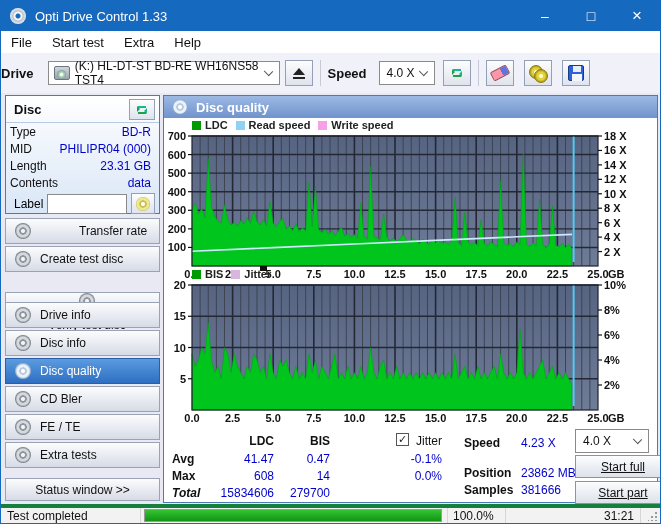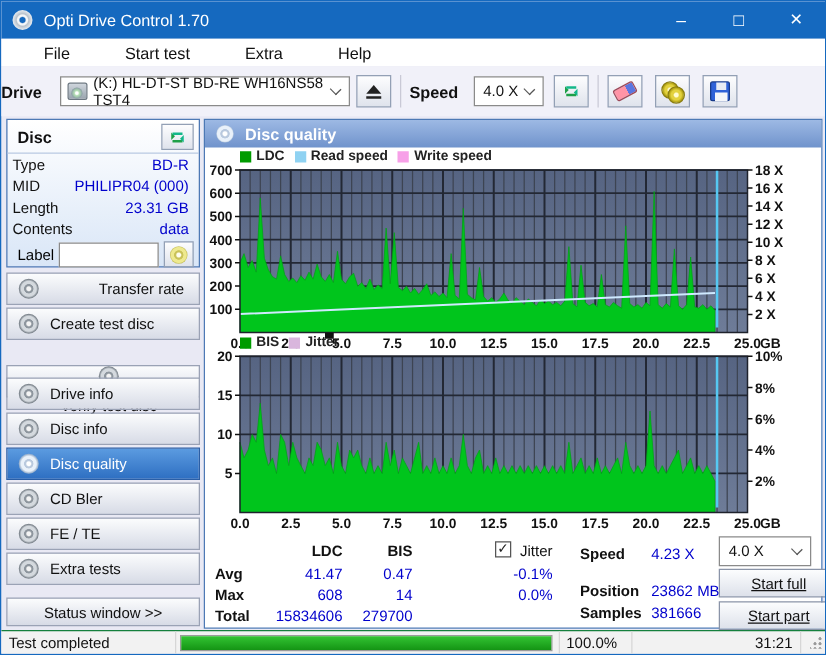--- a/index.html
+++ b/index.html
@@ -9,21 +9,21 @@
   
   .titlebar { position: absolute; left: 0; top: 0; width: 100%; height: 30px; background: #1569bf; display: flex; align-items: center; }
   .app-icon { width: 16px; height: 16px; margin: 0 9px 0 9px; border-radius: 50%;
     background: radial-gradient(circle at 50% 50%, #1569bf 0 2px, #f4f6f8 3px 4px, #b8c2cc 5px, #e8edf2 8px, #9aa6b2 11px); flex: 0 0 auto; }
   .title-text { color: #fff; font-size: 13px; }
   .win-controls { margin-left: auto; display: flex; height: 100%; }
   .win-btn { width: 46px; height: 100%; color: #fff; font-size: 14px; display: flex; align-items: center; justify-content: center; }
 
   
   .menubar { position: absolute; left: 0; top: 30px; width: 100%; height: 22px; background: #ffffff; display: flex; align-items: center; font-size: 13px; color: #111; }
-  .menu-item { padding: 0 10px; height: 100%; display: flex; align-items: center; margin-left: 24px; }
+  .menu-item { padding: 0 10px; height: 100%; display: flex; align-items: center; }
 
   
   .toolbar { position: absolute; left: 0; top: 52px; width: 100%; height: 40px; background: #f1f1f9; display: flex; align-items: center; }
   .tb-label { font-size: 13px; font-weight: bold; color: #111; }
   .combo { height: 24px; background: #fff; border: 1px solid #8a8a8a; display: flex; align-items: center; font-size: 12px; color: #111; position: relative; }
   .combo .chev { position: absolute; right: 7px; top: 8px; width: 7px; height: 7px; border-right: 1.5px solid #555; border-bottom: 1.5px solid #555; transform: rotate(45deg) scale(1,0.9); margin-top: -2px; }
   .tb-btn { height: 26px; border: 1px solid #93a0b5; background: linear-gradient(#fdfdfe,#dfe3ec); display: flex; align-items: center; justify-content: center; }
   .vsep { width: 1px; height: 26px; background: #c9c9d6; margin: 0 7px; }
 
   
@@ -78,40 +78,40 @@
   .stats { position: absolute; left: 0; top: 330px; width: 100%; height: 78px; font-size: 12px; }
   .st { position: absolute; white-space: nowrap; }
   .st.lbl { font-weight: bold; color: #111; }
   .st.val { color: #0000cc; }
   .st.r { text-align: right; }
   .checkbox { position: absolute; width: 13px; height: 13px; background: #fff; border: 1px solid #555; font-size: 11px; line-height: 11px; text-align: center; color: #222; }
   .stats .combo { position: absolute; }
   .push-btn { position: absolute; width: 96px; height: 23px; border: 1px solid #8a94a8; background: linear-gradient(#fcfdfe,#dde1ea); font-size: 12px; color: #111; display: flex; align-items: center; justify-content: center; text-decoration: underline; }
 
   
-  .statusbar { position: absolute; left: 0; top: 503px; width: 659px; height: 19px; background: #f2f2f2; border-top: 1px solid #15803d; display: flex; align-items: center; font-size: 12px; color: #111; }
+  .statusbar { position: absolute; left: 0; top: 503px; width: 659px; height: 19px; background: #f2f2f2; border-top: 4px solid #15803d; display: flex; align-items: center; font-size: 12px; color: #111; }
   .sb-cell { height: 100%; display: flex; align-items: center; border-right: 1px solid #d6d6d6; }
   .progress-track { width: 298px; height: 13px; border: 1px solid #9a9a9a; background: #fff; margin: 0 3px; }
   .progress-fill { height: 100%; background: linear-gradient(#33c433,#149414); }
   .grip { margin-left: auto; width: 10px; height: 10px; margin-right: 2px;
     background: radial-gradient(circle 1px at 8px 2px, #999 1px, transparent 1.5px),
                radial-gradient(circle 1px at 8px 6px, #999 1px, transparent 1.5px),
                radial-gradient(circle 1px at 4px 6px, #999 1px, transparent 1.5px),
                radial-gradient(circle 1px at 8px 10px, #999 1px, transparent 1.5px),
                radial-gradient(circle 1px at 4px 10px, #999 1px, transparent 1.5px),
                radial-gradient(circle 1px at 0px 10px, #999 1px, transparent 1.5px); }
 </style>
 </head>
 <body>
 
 <div class="window">
 
   <div class="titlebar">
     <div class="app-icon"></div>
-    <span class="title-text">Opti Drive Control 1.70</span>
+    <span class="title-text">Opti Drive Control 1.33</span>
     <div class="win-controls">
       <div class="win-btn">–</div>
       <div class="win-btn">□</div>
       <div class="win-btn" style="font-size:17px;">×</div>
     </div>
   </div>
 
   <div class="menubar">
     <span class="menu-item">File</span>
     <span class="menu-item">Start test</span>
@@ -473,21 +473,21 @@
         <text x="434" y="143" text-anchor="middle">25.0</text>
         <text x="444" y="143">GB</text>
       </svg>
 
     <div class="stats">
       <span class="st lbl r" style="left:60px; top:8px; width:50px;">LDC</span>
       <span class="st lbl r" style="left:116px; top:8px; width:50px;">BIS</span>
 
       <span class="st lbl" style="left:8px; top:26px;">Avg</span>
       <span class="st lbl" style="left:8px; top:43px;">Max</span>
-      <span class="st lbl" style="left:8px; top:60px;">Total</span>
+      <span class="st lbl" style="left:8px; top:60px;font-style:italic;">Total</span>
 
       <span class="st val r" style="left:40px; top:26px; width:70px;">41.47</span>
       <span class="st val r" style="left:40px; top:43px; width:70px;">608</span>
       <span class="st val r" style="left:40px; top:60px; width:70px;">15834606</span>
 
       <span class="st val r" style="left:116px; top:26px; width:50px;">0.47</span>
       <span class="st val r" style="left:116px; top:43px; width:50px;">14</span>
       <span class="st val r" style="left:116px; top:60px; width:50px;">279700</span>
 
       <span class="checkbox" style="left:232px; top:7px;" id="jitter-cb">✓</span>

